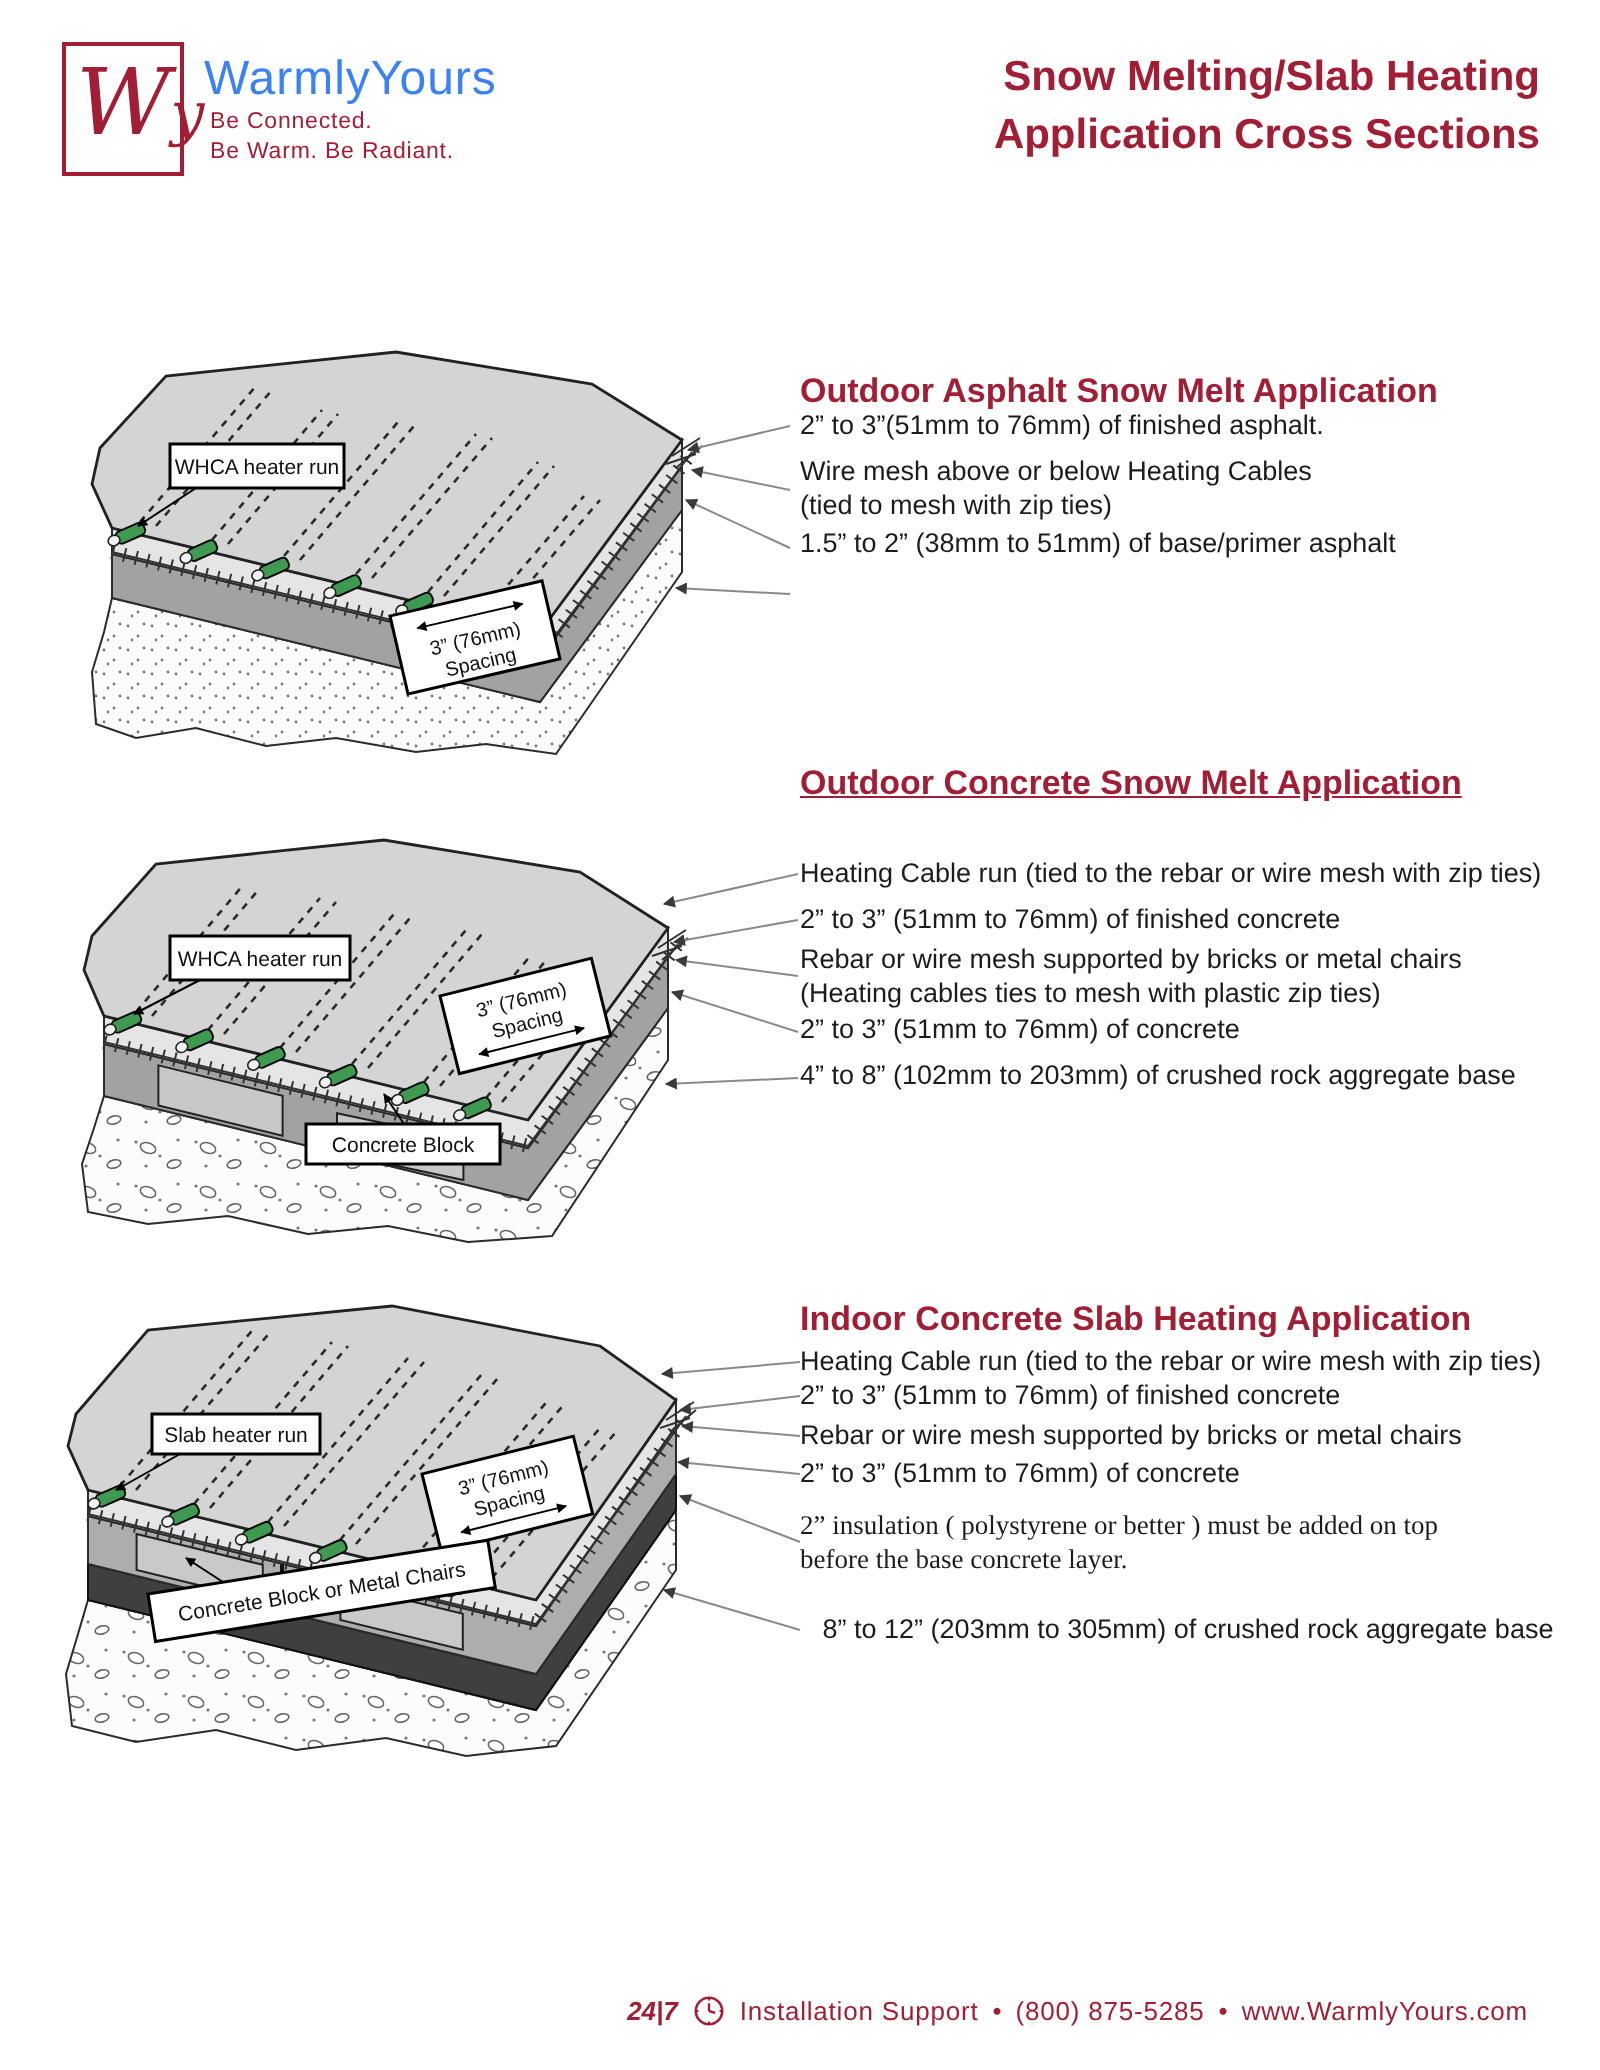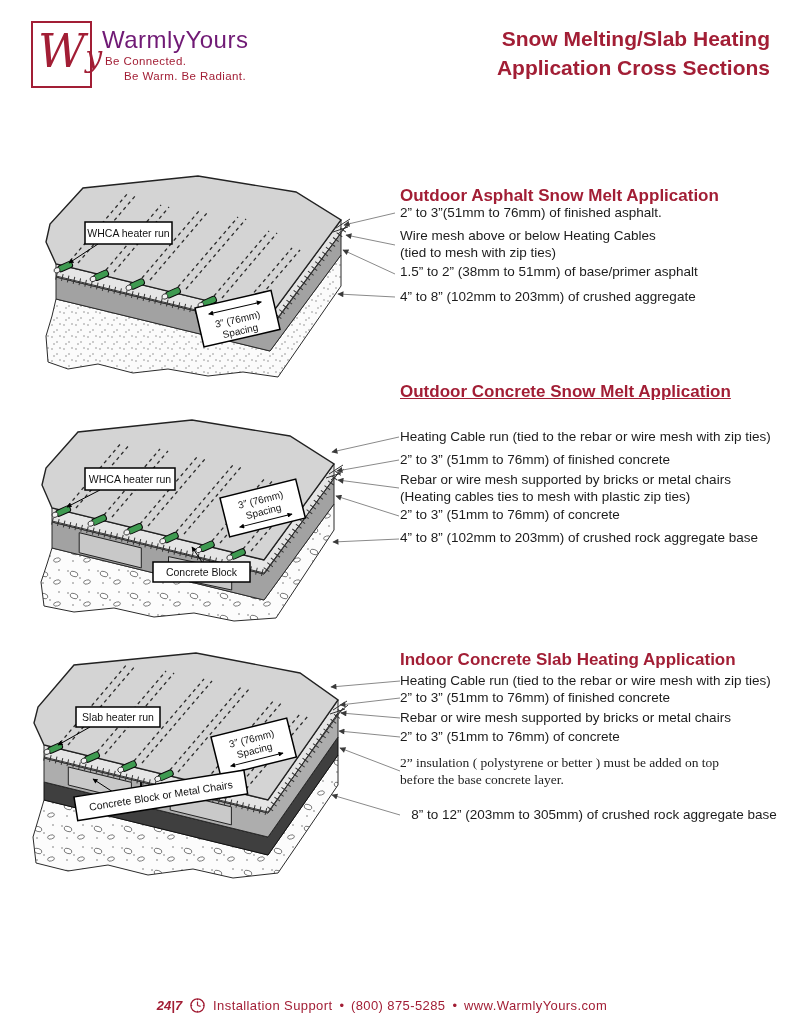--- a/index.html
+++ b/index.html
@@ -5,37 +5,37 @@
   html,body{margin:0;padding:0;background:#ffffff;}
   #page{position:relative;width:800px;height:1035px;background:#fff;overflow:hidden;
         font-family:"Liberation Sans",sans-serif;color:#1e1e1e;border-radius:19px;}
   .abs{position:absolute;}
 
   
   .logo-box{left:31px;top:21px;width:57px;height:63px;border:2.5px solid #A21E35;}
   .monogram{font-family:"DejaVu Serif",serif;font-style:italic;color:#A21E35;
             font-size:30px;line-height:56px;padding-left:5px;display:block;}
   .monogram::first-letter{font-size:46px;}
-  .brand{left:102px;top:26px;font-size:24px;color:#701a75;letter-spacing:0.5px;}
+  .brand{left:102px;top:26px;font-size:24px;color:#3b82f6;letter-spacing:0.5px;}
   .tagline1{left:105px;top:55px;font-size:11.5px;color:#A21E35;letter-spacing:0.4px;}
-  .tagline2{left:105px;top:70px;font-size:11.5px;color:#A21E35;letter-spacing:0.4px;margin-left:19px;}
+  .tagline2{left:105px;top:70px;font-size:11.5px;color:#A21E35;letter-spacing:0.4px;}
   .page-title{right:30px;top:24px;text-align:right;font-size:21px;font-weight:bold;
               color:#A21E35;line-height:29px;}
 
   
   .sec-heading{left:400px;width:390px;font-size:17px;font-weight:bold;color:#A21E35;}
   .callout{left:400px;width:388px;font-size:13.5px;line-height:16.5px;color:#1c1c1c;
            white-space:pre-line;}
 
   svg text{font-family:"Liberation Sans",sans-serif;fill:#111;}
   .lbl{font-size:10.5px;}
   .lbl-sm{font-size:10px;}
 
   
-  .footer{left:0;top:997px;width:764px;display:flex;justify-content:center;
+  .footer{left:0;top:997px;width:764px;display:flex;justify-content:flex-end;
           align-items:center;gap:7px;color:#A21E35;}
   .badge247{font-size:13px;font-weight:bold;font-style:italic;}
   .ftxt{font-size:13px;letter-spacing:0.4px;}
   .fdot{font-size:13px;}
 </style>
 </head>
 <body>
 
 <div id="page">
 
@@ -48,21 +48,20 @@
   <div class="abs sec-heading" style="top:186px;">Outdoor Asphalt Snow Melt Application</div>
 
   <div class="abs page-title">
     <div>Snow Melting/Slab Heating</div>
     <div>Application Cross Sections</div>
   </div>
   <div class="abs callout" style="top:205px;">2” to 3”(51mm to 76mm) of finished asphalt.</div>
   <div class="abs callout" style="top:228px;">Wire mesh above or below Heating Cables
 (tied to mesh with zip ties)</div>
   <div class="abs callout" style="top:264px;">1.5” to 2” (38mm to 51mm) of base/primer asphalt</div>
-  <div class="abs callout" style="top:289px;">4” to 8” (102mm to 203mm) of crushed aggregate</div>
 
   <svg class="abs" style="left:38px;top:166px;" width="360" height="222" viewBox="0 0 360 222">
     <defs>
       <pattern id="sp1" width="12" height="12" patternUnits="userSpaceOnUse">
         <rect width="12" height="12" fill="#fbfbfb"></rect>
         <circle cx="2" cy="3" r="0.7" fill="#777"></circle>
           <circle cx="7" cy="8" r="0.7" fill="#777"></circle>
         <circle cx="10" cy="2" r="0.7" fill="#777"></circle>
           <circle cx="4" cy="10" r="0.7" fill="#777"></circle>
       </pattern>

